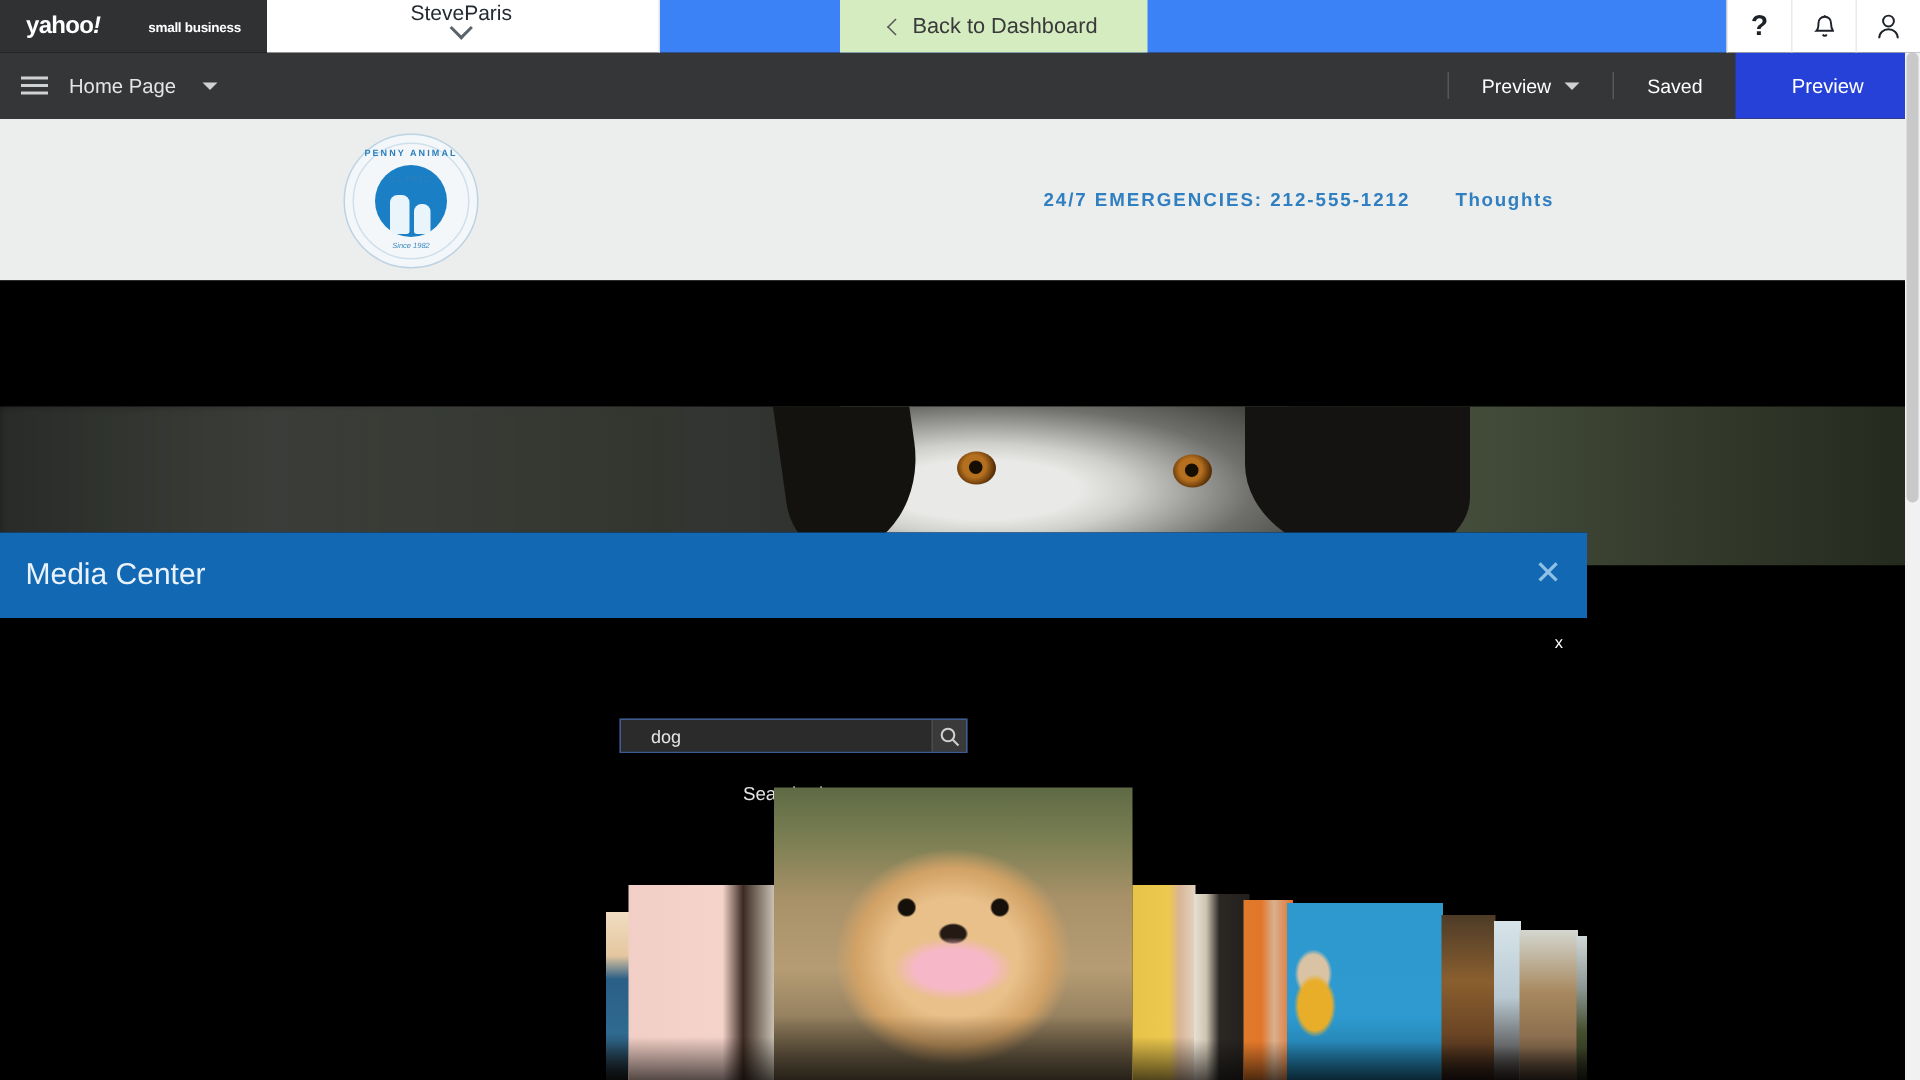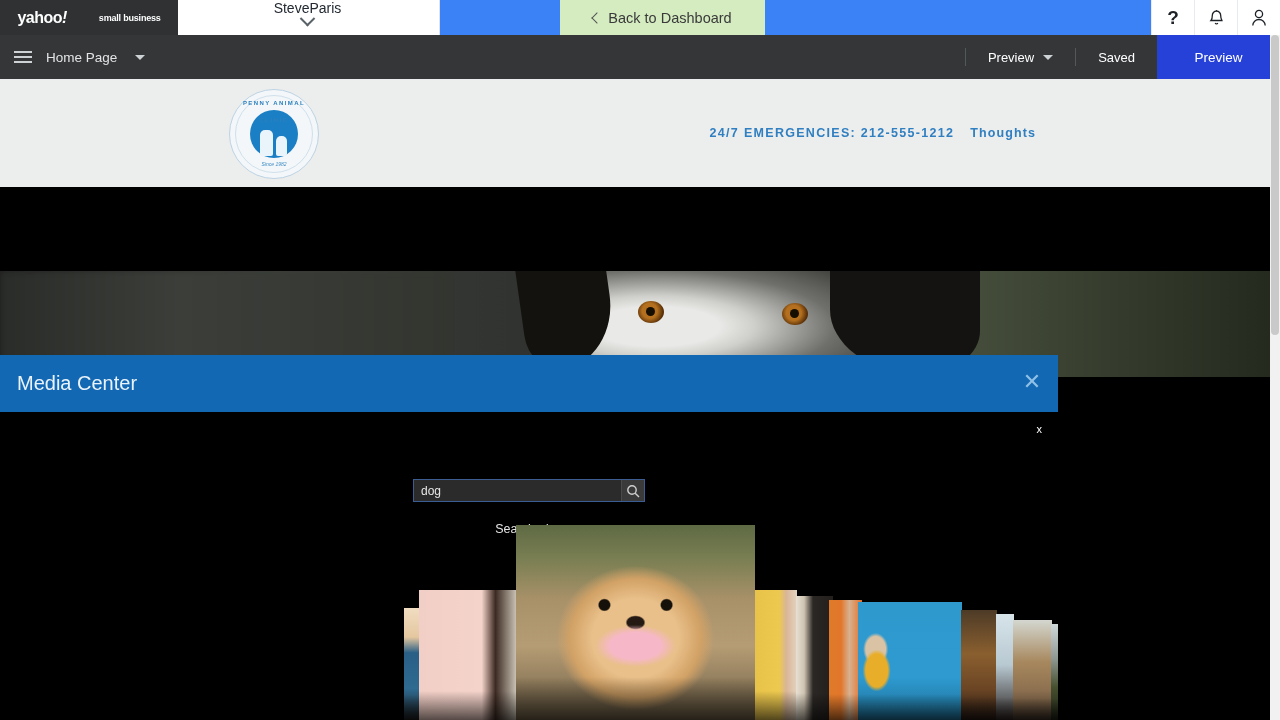--- a/index.html
+++ b/index.html
@@ -81,21 +81,21 @@
     left:10px; bottom:2px; border-radius: 5px 5px 2px 2px; }
   .logo-disc::after { content:""; position:absolute; width:11px; height:20px; background:#eaf4fb;
     right:11px; bottom:2px; border-radius: 5px 5px 2px 2px; }
   .logo-arc { position: absolute; top: 4px; left: 0; width: 100%; text-align: center;
     font-size: 6px; color: #2b7fbd; letter-spacing: 1.4px; font-weight: bold; }
   .logo-clinic { position: absolute; top: 21px; left: 0; width: 100%; text-align: center;
     font-size: 6px; color: #2b7fbd; letter-spacing: 1.6px; font-weight: bold; z-index:3; }
   .logo-since { position: absolute; bottom: 5px; left: 0; width: 100%; text-align: center;
     font-size: 5px; color: #3a89c3; font-style: italic; }
 
-  .site-nav { position: absolute; right: 234px; top: 47px; display: flex; gap: 16px; margin-left: 41px; }
+  .site-nav { position: absolute; right: 234px; top: 47px; display: flex; gap: 30px; margin-left: 41px; }
   .site-nav a { color: #2f7fc1; font-size: 12.5px; font-weight: bold;
     letter-spacing: 1.3px; text-decoration: none; }
   .site-nav a.plain { letter-spacing: 1.1px; }
 
   .hero { position: relative; height: 190px; background: #000; overflow: hidden; }
   .hero-black { height: 84px; background: #000; }
   .hero-photo { position: absolute; top: 84px; left: 0; width: 100%; height: 106px; overflow: hidden;
     background: linear-gradient(90deg,#1d1e1c 0%, #3a3c39 22%, #2e312d 45%, #20241f 58%, #4b5340 72%, #242a1e 100%); }
   .hero-photo .blur-left { position:absolute; left:0; top:0; width: 450px; height:100%;
     background: linear-gradient(90deg,#2b2d2a,#3c3f3a 40%,#33362f 100%); filter: blur(3px); opacity:.95;}
@@ -123,21 +123,21 @@
   .mc-close { position: absolute; right: 15px; top: 17px; width: 22px; height: 22px;
     color: #8fc0e6; font-size: 22px; line-height: 20px; text-align: center; font-weight: 300; }
   .mc-body { position: relative; height: 308px; background: #000; overflow: hidden; }
   .mc-x { position: absolute; right: 16px; top: 11px; color: #fff; font-size: 11px; }
 
   .mc-searchrow { position: absolute; left: 0; top: 67px; width: 100%;
     display: flex; justify-content: center; }
   .mc-search-wrap { display: flex; width: 232px; height: 23px;
     border: 1px solid #3c5d93; background: #2b2b2b; }
   .mc-search-input { flex: 1; background: #2b2b2b; border: none; outline: none;
-    color: #e6e6e6; font-size: 12px; padding: 0 7px; font-family: "Liberation Sans", sans-serif; }
+    color: #e6e6e6; font-size: 12px; padding: 0 20px; font-family: "Liberation Sans", sans-serif; }
   .mc-search-btn { width: 23px; background: #3a3a3a; border-left: 1px solid #4a4a4a;
     display: flex; align-items: center; justify-content: center; }
   .mc-search-btn svg { display:block; }
   .mc-searchlabel { position: absolute; top: 110px; left: 0; width: 100%; text-align: center;
     color: #e4e4e4; font-size: 12.5px; }
 
   
   .carousel { position: absolute; left: 0; top: 150px; width: 100%; height: 158px; }
   .cslide { position: absolute; bottom: 0; overflow: hidden; }
   .cslide .sh { position: absolute; left:0; right:0; bottom:0; height: 22%;

